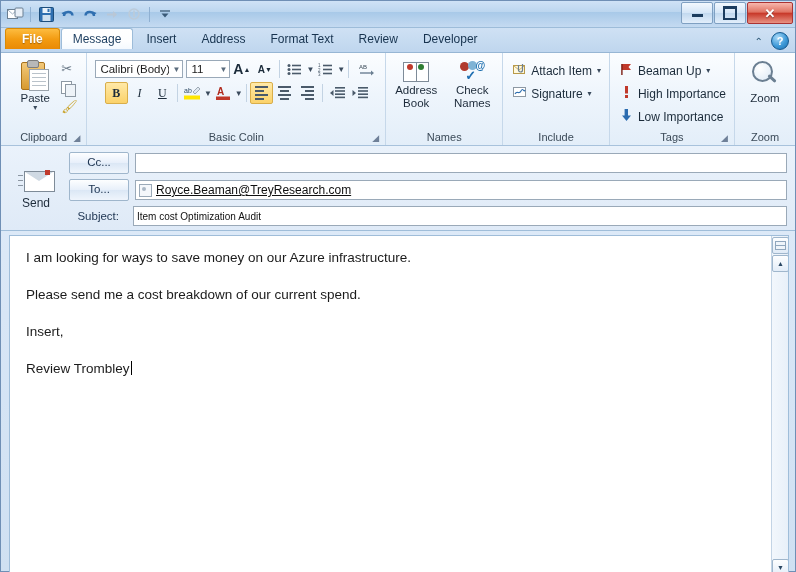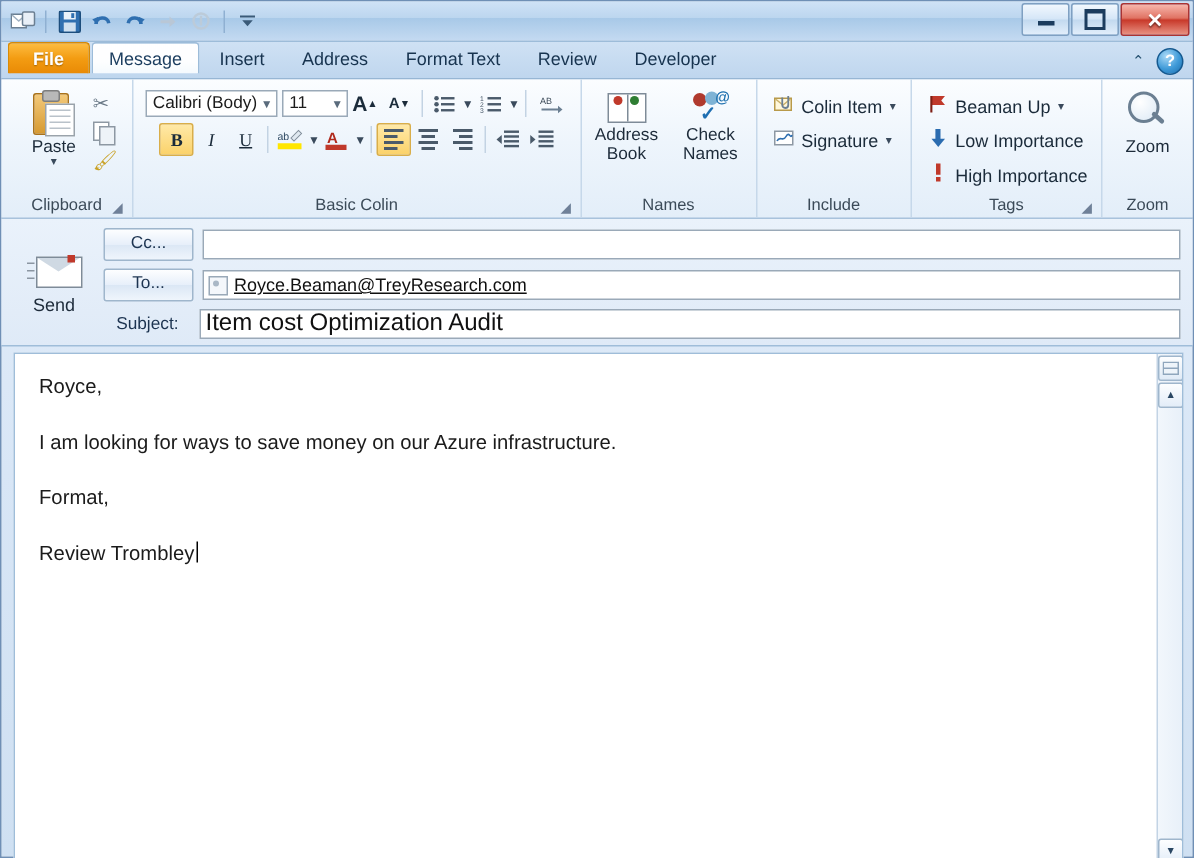--- a/index.html
+++ b/index.html
@@ -189,21 +189,21 @@
   }
   .flabel{width:58px;font-size:11.5px;color:#1c3350;text-align:right;padding-right:8px;box-sizing:border-box;}
   .finput{
     flex:1;height:20px;border:1px solid #9aa9b8;background:#fff;margin-left:6px;
     display:flex;align-items:center;padding:0 3px;box-sizing:border-box;font-size:12px;color:#101010;
   }
   .recip{display:flex;align-items:center;}
   .rcard{width:11px;height:11px;border:1px solid #9aa9b8;background:#f4f7fb;margin-right:4px;position:relative;}
   .rcard:after{content:"";position:absolute;left:2px;top:2px;width:4px;height:4px;border-radius:50%;background:#aab8c6;}
   .rname{text-decoration:underline;color:#101010;}
-  .subj{font-size:16px;color:#101010;}
+  .subj{font-size:10px;color:#101010;}
 
   
   .bodyarea{
     position:relative;height:calc(572px - 26px - 24px - 92px - 85px - 2px);
     background:#fff;border:1px solid #9fbdd9;margin:4px 6px 6px 8px;box-sizing:border-box;
     overflow:hidden;
   }
   .bodytext{padding:14px 16px;font-size:13.5px;line-height:1.25;color:#1b1b1b;}
   .bodytext p{margin:0 0 20px 0;white-space:pre-wrap;}
   .caret-bar{display:inline-block;width:1px;height:14px;background:#000;vertical-align:-2px;margin-left:1px;}
@@ -501,21 +501,21 @@
       <div class="gbody">
         <div class="inclist">
           <div class="irow">
             <span class="ii">
               <svg width="14" height="14" viewBox="0 0 14 14">
                   <rect x="0.5" y="3.5" width="11" height="8" fill="#fff8dc" stroke="#b89a4a"></rect>
                   <path d="M1 4 L6 8 L11 4" fill="none" stroke="#c9b06a"></path>
                   <path d="M9.5 2 L9.5 8 a2 2 0 0 1 -4 0 L5.5 3" fill="none" stroke="#6b7f92" stroke-width="1.2"></path>
                 </svg>
             </span>
-            <span class="tx">Colin Item</span>
+            <span class="tx">Attach Item</span>
             <span class="cr">▾</span>
           </div>
           <div class="irow">
             <span class="ii">
               <svg width="14" height="14" viewBox="0 0 14 14">
                   <rect x="0.5" y="2.5" width="12" height="9" fill="#fff" stroke="#8d98a3"></rect>
                   <path d="M2 9 C4 5, 6 10, 8 6 S11 8, 12 5" fill="none" stroke="#2f6fb0" stroke-width="1.1"></path>
                 </svg>
             </span>
             <span class="tx">Signature</span>
@@ -534,35 +534,35 @@
               <svg width="12" height="14" viewBox="0 0 12 14">
                   <path d="M2 2 L11 2 L8.5 5 L11 8 L2 8 Z" fill="#c0392b"></path>
                   <rect x="1.2" y="2" width="1.4" height="11" fill="#7d1f14"></rect>
                 </svg>
             </span>
             <span class="tx">Beaman Up</span>
             <span class="cr">▾</span>
           </div>
           <div class="irow">
             <span class="ii">
+              <svg width="9" height="14" viewBox="0 0 9 14">
+                  <rect x="3" y="1" width="3" height="7.5" fill="#c0392b"></rect>
+                  <rect x="3" y="10" width="3" height="3" fill="#c0392b"></rect>
+                </svg>
+            </span>
+            <span class="tx">High Importance</span>
+          </div>
+          <div class="irow">
+            <span class="ii">
               <svg width="11" height="14" viewBox="0 0 11 14">
                   <rect x="3.6" y="1" width="3.4" height="7" fill="#2b6cb0"></rect>
                   <path d="M1 7.5 L10 7.5 L5.5 13 Z" fill="#2b6cb0"></path>
                 </svg>
             </span>
             <span class="tx">Low Importance</span>
-          </div>
-          <div class="irow">
-            <span class="ii">
-              <svg width="9" height="14" viewBox="0 0 9 14">
-                  <rect x="3" y="1" width="3" height="7.5" fill="#c0392b"></rect>
-                  <rect x="3" y="10" width="3" height="3" fill="#c0392b"></rect>
-                </svg>
-            </span>
-            <span class="tx">High Importance</span>
           </div>
         </div>
       </div>
       <div class="glabel">
         <span>Tags</span>
         <span class="dlg">◢</span>
       </div>
     </div>
 
     <div class="rgroup" style="width:60px">
@@ -611,23 +611,23 @@
         <span class="flabel">Subject:</span>
         <span class="finput">
           <span class="subj">Item cost Optimization Audit</span>
         </span>
       </div>
     </div>
   </div>
 
   <div class="bodyarea">
     <div class="bodytext">
-      <p>Royce,</p>
       <p>I am looking for ways to save money on our Azure infrastructure.</p>
-      <p>Format,</p>
+      <p>Please send me a cost breakdown of our current spend.</p>
+      <p>Insert,</p>
       <p><span>Review Trombley</span><span class="caret-bar"></span></p>
     </div>
 
     <div class="vscroll">
       <div class="sb-split">
         <svg width="11" height="9" viewBox="0 0 11 9">
             <rect x="0.5" y="0.5" width="10" height="8" fill="#eef4fa" stroke="#8fa6bd"></rect>
             <path d="M0.5 4.5 L10.5 4.5" stroke="#8fa6bd"></path>
           </svg>
       </div>

